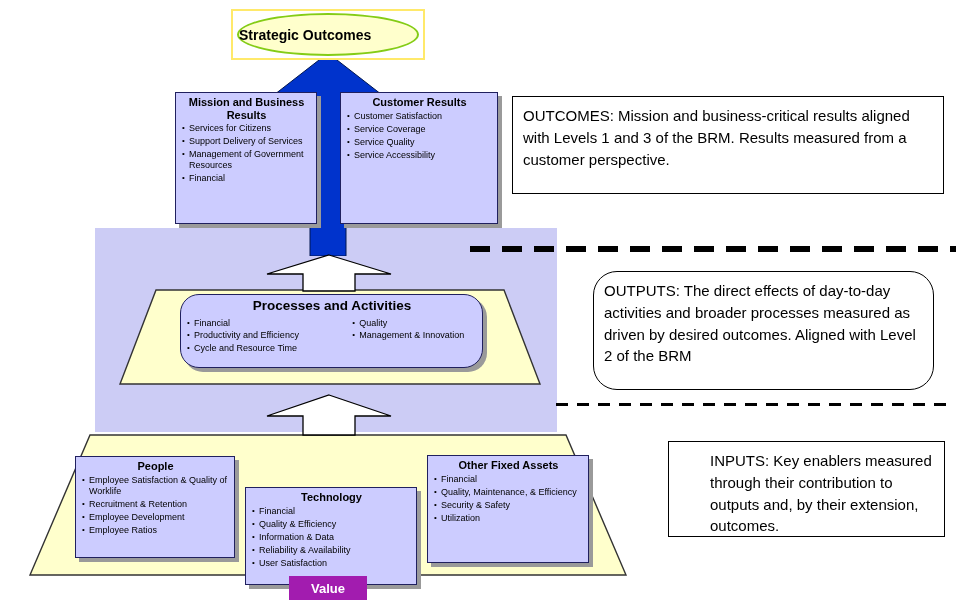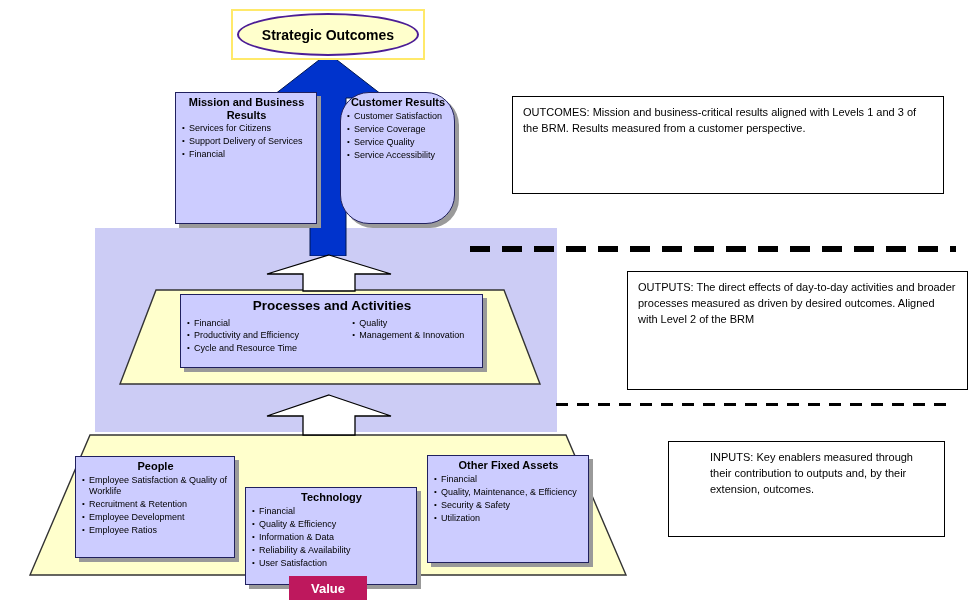--- a/index.html
+++ b/index.html
@@ -13,40 +13,40 @@
 
   
   .dash1 { left:470px; top:246px; width:486px; height:6px;
            background:repeating-linear-gradient(90deg,#000 0 20px,transparent 20px 32px); }
   .dash2 { left:556px; top:403px; width:396px; height:3px;
            background:repeating-linear-gradient(90deg,#000 0 12px,transparent 12px 21px); }
 
   
   .hl { left:231px; top:9px; width:194px; height:51px; border:2px solid #ffe96a; background:#fff; }
   .ellipse { left:237px; top:13px; width:182px; height:43px; background:#ffffcc;
-             border:2px solid #4c1d95; border-radius:50%;
-             display:flex; align-items:center; justify-content:center;
+             border:2px solid #84cc16; border-radius:50%;
+             display:flex; align-items:center; justify-content:flex-start;
              font-weight:bold; font-size:14px; }
 
   
   .pbox { background:#ccccff; border:1px solid #20205e; box-shadow:4px 4px 0 #9a9a9a;
           padding:3px 5px 2px 6px; }
   .ptitle { font-weight:bold; text-align:center; font-size:11px; line-height:1.15; margin-bottom:2px; }
   .bul { position:relative; padding-left:7px; font-size:9px; line-height:1.22; margin-bottom:2px; }
   .bul::before { content:"\2022"; position:absolute; left:0; top:0; font-size:8px; }
   .cols { display:flex; }
   .col1 { width:57%; }
   .col2 { width:43%; }
 
   
-  .note { background:#fff; border:1px solid #000; padding:8px 10px; font-size:11px; line-height:1.45; }
+  .note { background:#fff; border:1px solid #000; padding:8px 10px; font-size:15px; line-height:1.45; }
 
   
   .vshaft { left:311px; top:550px; width:34px; height:28px; background:#0033cc; }
-  .value { left:289px; top:576px; width:78px; height:24px; background:#be185d; color:#fff;
+  .value { left:289px; top:576px; width:78px; height:24px; background:#a21caf; color:#fff;
            font-weight:bold; font-size:13px; display:flex; align-items:center; justify-content:center; }
 
   svg { display:block; }
 </style>
 </head>
 <body>
 
 <div class="canvas">
 
   <div class="abs band"></div>
@@ -72,32 +72,33 @@
   <svg class="abs" style="left:263px;top:394px;" width="132" height="42" viewBox="0 0 132 42">
     <polygon points="66,1 128,22 92,22 92,41 40,41 40,22 4,22" fill="#fff" stroke="#000" stroke-width="1.3"></polygon>
   </svg>
 
   <div class="abs vshaft"></div>
 
   <div class="abs pbox" style="left:175px;top:92px;width:142px;height:132px;">
     <div class="ptitle">Mission and Business Results</div>
     <div class="bul">Services for Citizens</div>
     <div class="bul">Support Delivery of Services</div>
+    <div class="bul">Management of Government Resources</div>
     <div class="bul">Financial</div>
   </div>
 
-  <div class="abs pbox" style="left:340px;top:92px;width:115px;height:132px;border-radius:29px;">
+  <div class="abs pbox" style="left:340px;top:92px;width:158px;height:132px;">
     <div class="ptitle">Customer Results</div>
     <div class="bul">Customer Satisfaction</div>
     <div class="bul">Service Coverage</div>
     <div class="bul">Service Quality</div>
     <div class="bul">Service Accessibility</div>
   </div>
 
-  <div class="abs pbox" style="left:180px;top:294px;width:303px;height:74px;">
+  <div class="abs pbox" style="left:180px;top:294px;width:303px;height:74px;border-radius:19px;">
     <div class="ptitle" style="font-size:13.5px;margin-bottom:4px;">Processes and Activities</div>
     <div class="cols">
       <div class="col1">
         <div class="bul">Financial</div>
         <div class="bul">Productivity and Efficiency</div>
         <div class="bul">Cycle and Resource Time</div>
       </div>
       <div class="col2">
         <div class="bul">Quality</div>
         <div class="bul">Management &amp; Innovation</div>
@@ -126,21 +127,21 @@
     <div class="ptitle">Other Fixed Assets</div>
     <div class="bul">Financial</div>
     <div class="bul">Quality, Maintenance, &amp; Efficiency</div>
     <div class="bul">Security &amp; Safety</div>
     <div class="bul">Utilization</div>
   </div>
 
   <div class="abs note" style="left:512px;top:96px;width:432px;height:98px;">
     <span>OUTCOMES: Mission and business-critical results aligned with Levels 1 and 3 of the BRM.  Results measured from a customer perspective.</span>
   </div>
-  <div class="abs note" style="left:627px;top:271px;width:341px;height:119px;">
+  <div class="abs note" style="left:593px;top:271px;width:341px;height:119px;border-radius:24px;">
     <span>OUTPUTS: The direct effects of day-to-day activities and broader processes measured as driven by desired outcomes.  Aligned with Level 2 of the BRM</span>
   </div>
   <div class="abs note" style="left:668px;top:441px;width:277px;height:96px;padding-left:41px;">
     <span>INPUTS: Key enablers measured through their contribution to outputs and, by their extension, outcomes.</span>
   </div>
 
   <div class="abs hl"></div>
   <div class="abs ellipse">
     <span>Strategic Outcomes</span>
   </div>

